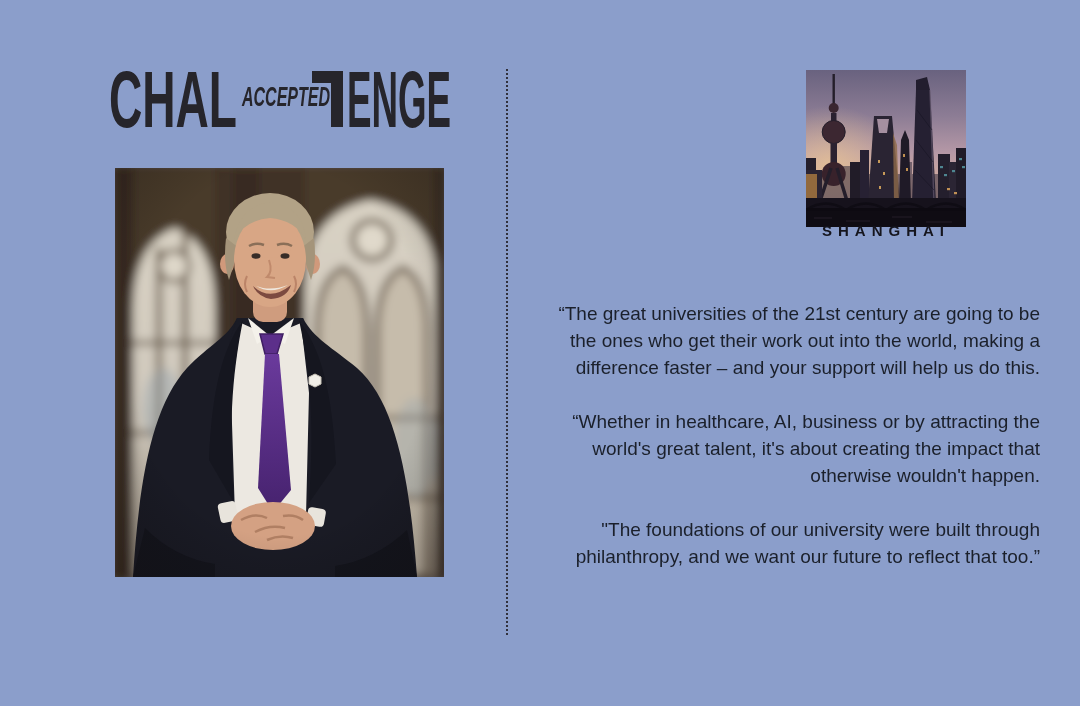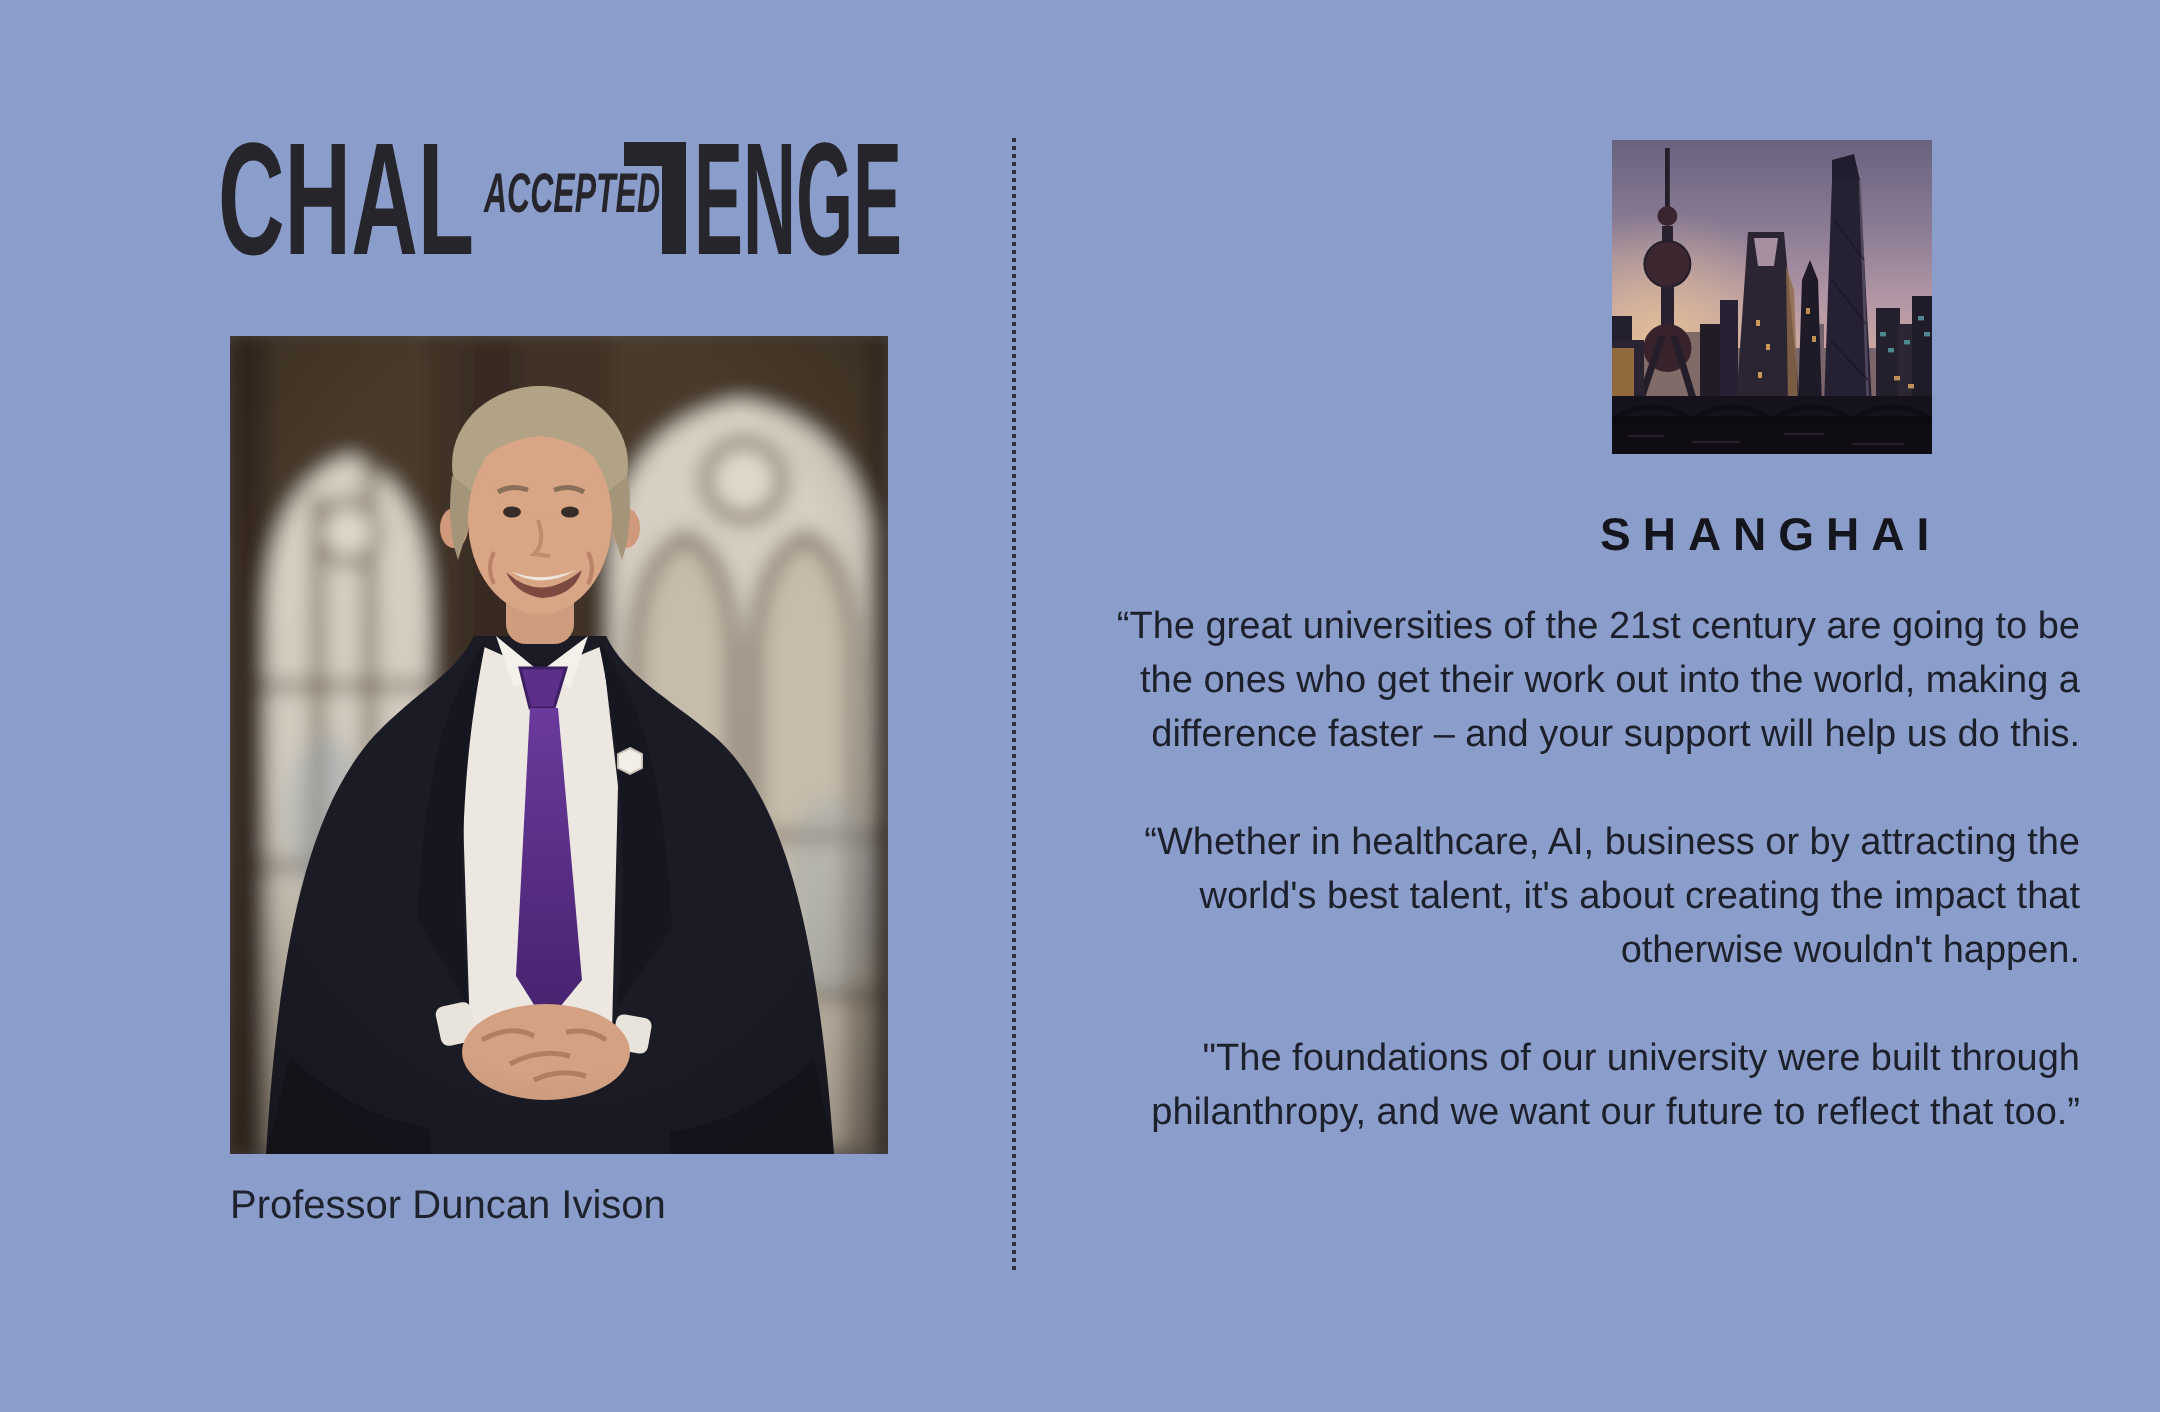--- a/index.html
+++ b/index.html
@@ -17,22 +17,22 @@
     position:absolute;left:115px;top:589px;
     font-size:20px;line-height:29px;color:#1d222c;
   }
   .divider{
     position:absolute;left:506px;top:69px;height:566px;width:0;
     border-left:2px dotted #31313d;
   }
   .city-photo{position:absolute;left:806px;top:70px;width:160px;height:157px;}
   .city-photo svg{display:block;width:100%;height:100%;}
   .city-label{
-    position:absolute;left:800px;top:254px;width:172px;text-align:left;
-    font-weight:700;font-size:23px;letter-spacing:6px;color:#15151d;
+    position:absolute;left:800px;top:222px;width:172px;text-align:center;
+    font-weight:700;font-size:15px;letter-spacing:6px;color:#15151d;
   }
   .quote{
     position:absolute;left:548px;top:300px;width:492px;
     font-size:19px;line-height:27px;color:#1b202b;text-align:right;
   }
   .quote p{margin:0 0 27px 0;}
 </style>
 </head>
 <body>
 
@@ -120,21 +120,20 @@
         <ellipse cx="158" cy="358" rx="42" ry="24" fill="#d4a183"></ellipse>
         <path d="M126,352 Q140,344 152,350 M140,364 Q155,356 170,360 M152,372 Q165,366 178,370 M168,348 Q180,346 188,352" stroke="#b07f63" stroke-width="2.5" fill="none"></path>
         <path d="M18,409 L30,360 Q60,390 100,396 L100,409 Z" fill="#14151d"></path>
         <path d="M302,409 L292,362 Q260,392 220,398 L220,409 Z" fill="#14151d"></path>
       </g>
       <rect x="0" y="0" width="329" height="409" fill="url(#vig)"></rect>
     </svg>
   </div>
 
   <div class="caption">
-    <div>Professor Duncan Ivison</div>
   </div>
 
   <div class="divider"></div>
 
   <div class="city-photo">
     <svg viewBox="0 0 160 157" preserveAspectRatio="none" aria-hidden="true">
       <defs>
         <linearGradient id="sky" x1="0" y1="0" x2="0" y2="1">
           <stop offset="0" stop-color="#69627f"></stop>
           <stop offset="0.35" stop-color="#8d7d95"></stop>
@@ -207,17 +206,17 @@
         <rect x="0" y="141" width="160" height="16" fill="#0f0c13"></rect>
         <path d="M8,148 h18 M40,151 h24 M86,147 h20 M120,152 h26" stroke="#3a2f3e" stroke-width="1.2" opacity="0.5"></path>
       </g>
     </svg>
   </div>
 
   <div class="city-label">SHANGHAI</div>
 
   <div class="quote">
     <p>“The great universities of the 21st century are going to be the ones who get their work out into the world, making a difference faster – and your support will help us do this.</p>
-    <p>“Whether in healthcare, AI, business or by attracting the world's best talent, it's about creating the impact that otherwise wouldn't happen.</p>
+    <p>“Whether in healthcare, AI, business or by attracting the world's great talent, it's about creating the impact that otherwise wouldn't happen.</p>
     <p>"The foundations of our university were built through philanthropy, and we want our future to reflect that too.”</p>
   </div>
 
 </div>
 
 </body></html>

